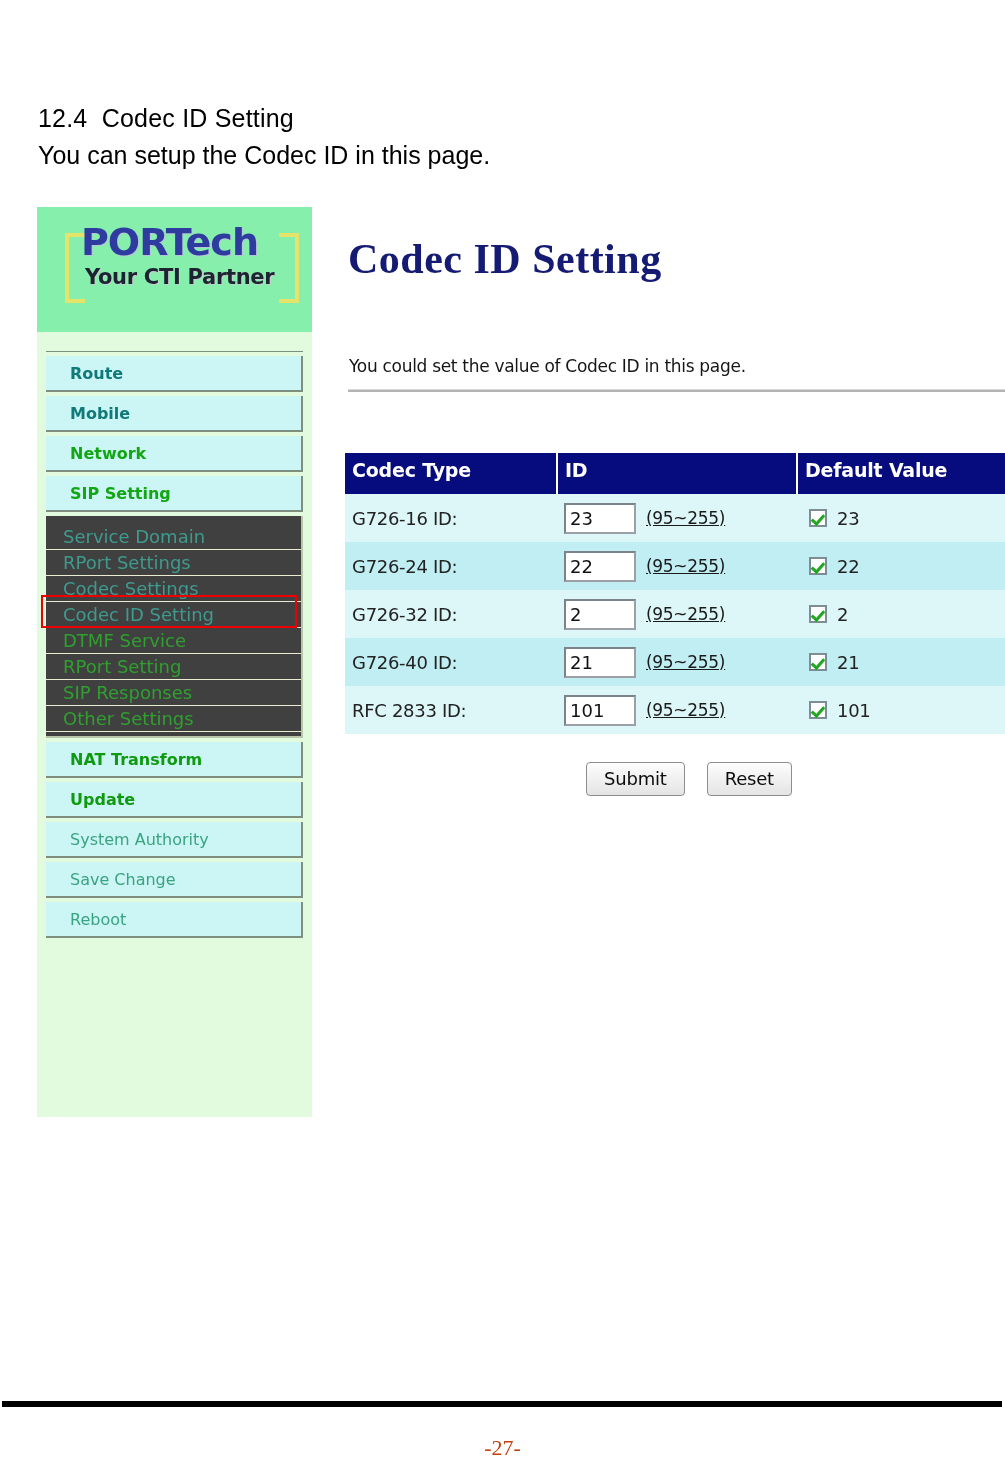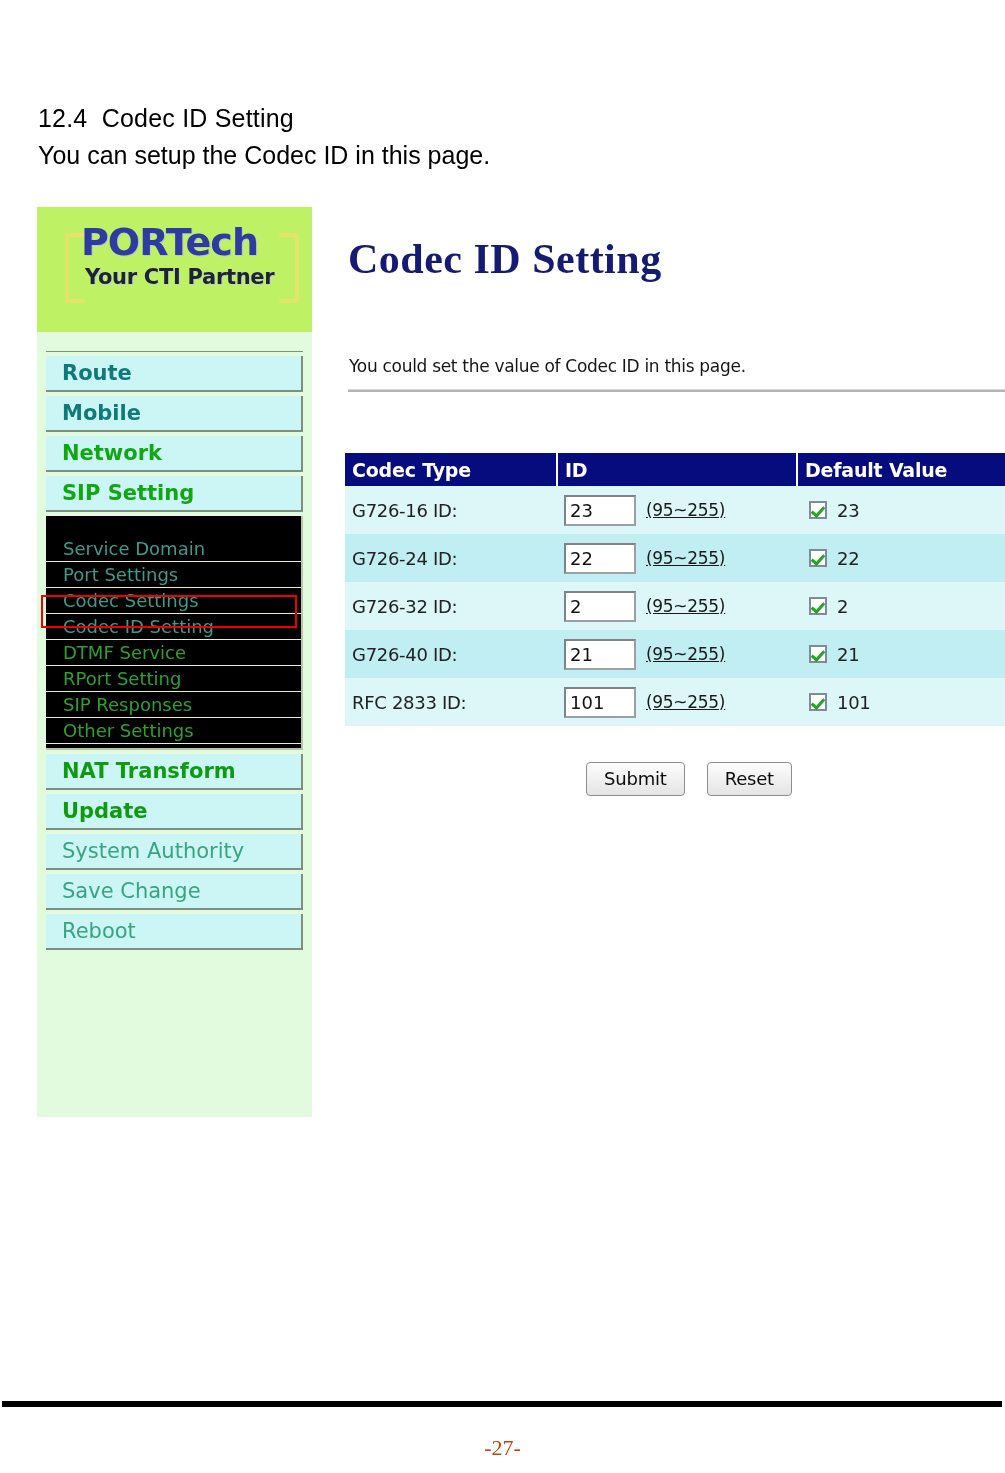--- a/index.html
+++ b/index.html
@@ -51,21 +51,21 @@
     width: 275px;
     height: 910px;
     background: #e2fade;
   }
   .logo-area {
     position: absolute;
     left: 0;
     top: 0;
     width: 275px;
     height: 125px;
-    background: #bef264;
+    background: #86efac;
   }
   .logo-wrap {
     position: absolute;
     left: 18px;
     top: 14px;
     width: 240px;
     height: 80px;
   }
   .logo-text {
     position: absolute;
@@ -115,36 +115,36 @@
   .mi {
     position: relative;
     margin: 4px 9px 0 9px;
     height: 36px;
     background: #ccf6f6;
     border-right: 2px solid #7f8f7f;
     border-bottom: 2px solid #7f8f7f;
     box-sizing: border-box;
     display: flex;
     align-items: center;
-    padding-left: 16px;
-    font-family: "DejaVu Sans", sans-serif;
-    font-size: 21px;
+    padding-left: 24px;
+    font-family: "DejaVu Sans", sans-serif;
+    font-size: 16px;
   }
   .mi-bold { font-weight: bold; }
   .mi-teal { color: #0f7a78; }
   .mi-green { color: #12a612; }
   .mi-dkgreen { color: #0f9a0f; }
   .mi-plain { color: #3aa37f; }
 
   .submenu {
     margin: 4px 9px 0 9px;
-    background: #000000;
+    background: #404040;
     border-right: 2px solid #b9c5a8;
     border-bottom: 2px solid #b9c5a8;
-    padding: 20px 0 4px 0;
+    padding: 8px 0 4px 0;
     position: relative;
   }
   .smi {
     height: 26px;
     line-height: 26px;
     padding-left: 17px;
     font-family: "DejaVu Sans", sans-serif;
     font-size: 18px;
     color: #3f9a8e;
     border-bottom: 1px solid #eaeccf;
@@ -211,21 +211,21 @@
     border-collapse: collapse;
     table-layout: fixed;
   }
   .tbl th {
     background: #060b7d;
     color: #ffffff;
     font-family: "DejaVu Sans", sans-serif;
     font-size: 19px;
     font-weight: bold;
     text-align: left;
-    padding: 3px 0 3px 7px;
+    padding: 3px 0 11px 7px;
     height: 27px;
     border-right: 2px solid #ffffff;
     letter-spacing: -0.2px;
   }
   .tbl th:last-child { border-right: none; }
   .tbl td {
     font-family: "DejaVu Sans", sans-serif;
     font-size: 18px;
     color: #222222;
     padding: 4px 0 4px 7px;
@@ -354,21 +354,21 @@
       </div>
       <div class="mi mi-bold mi-green">
         <span>SIP Setting</span>
       </div>
 
       <div class="submenu">
         <div class="smi teal">
           <span>Service Domain</span>
         </div>
         <div class="smi teal">
-          <span>Port Settings</span>
+          <span>RPort Settings</span>
         </div>
         <div class="smi teal">
           <span>Codec Settings</span>
         </div>
         <div class="smi teal">
           <span>Codec ID Setting</span>
         </div>
         <div class="smi green">
           <span>DTMF Service</span>
         </div>

